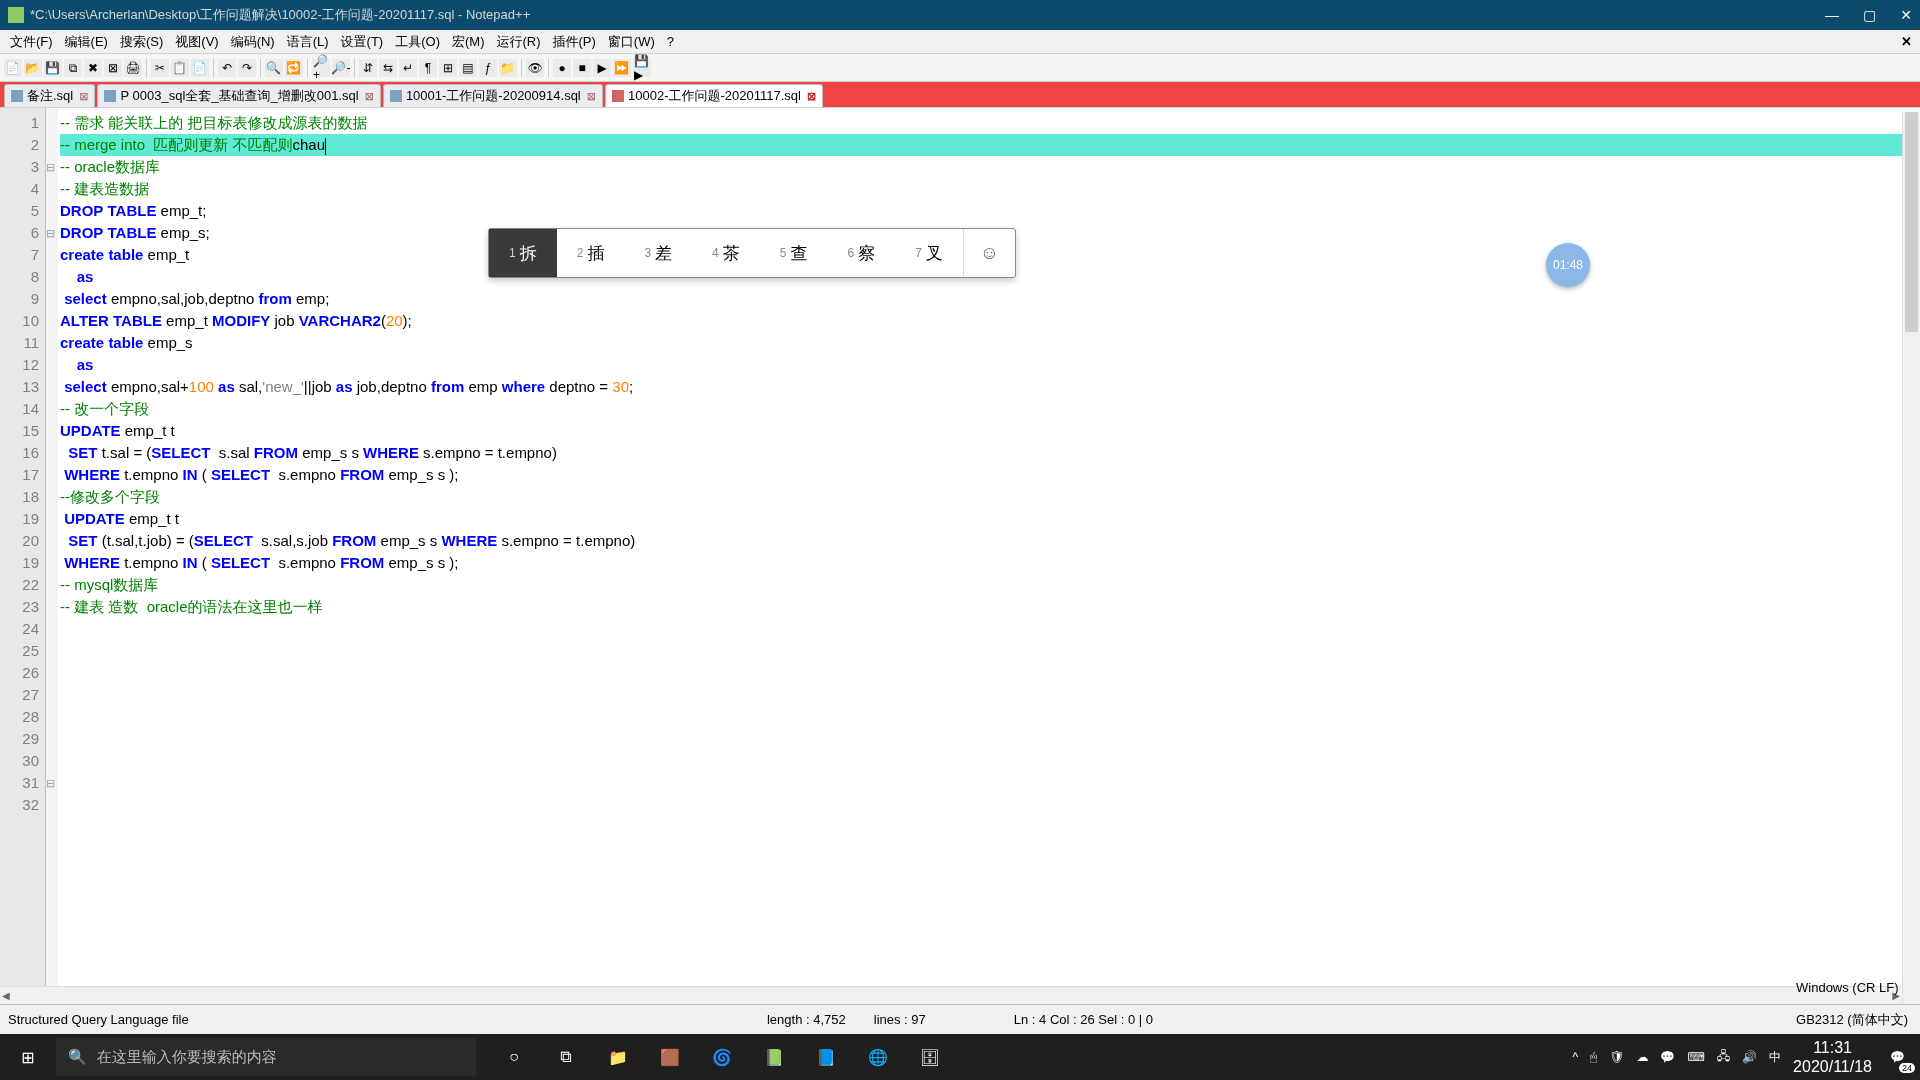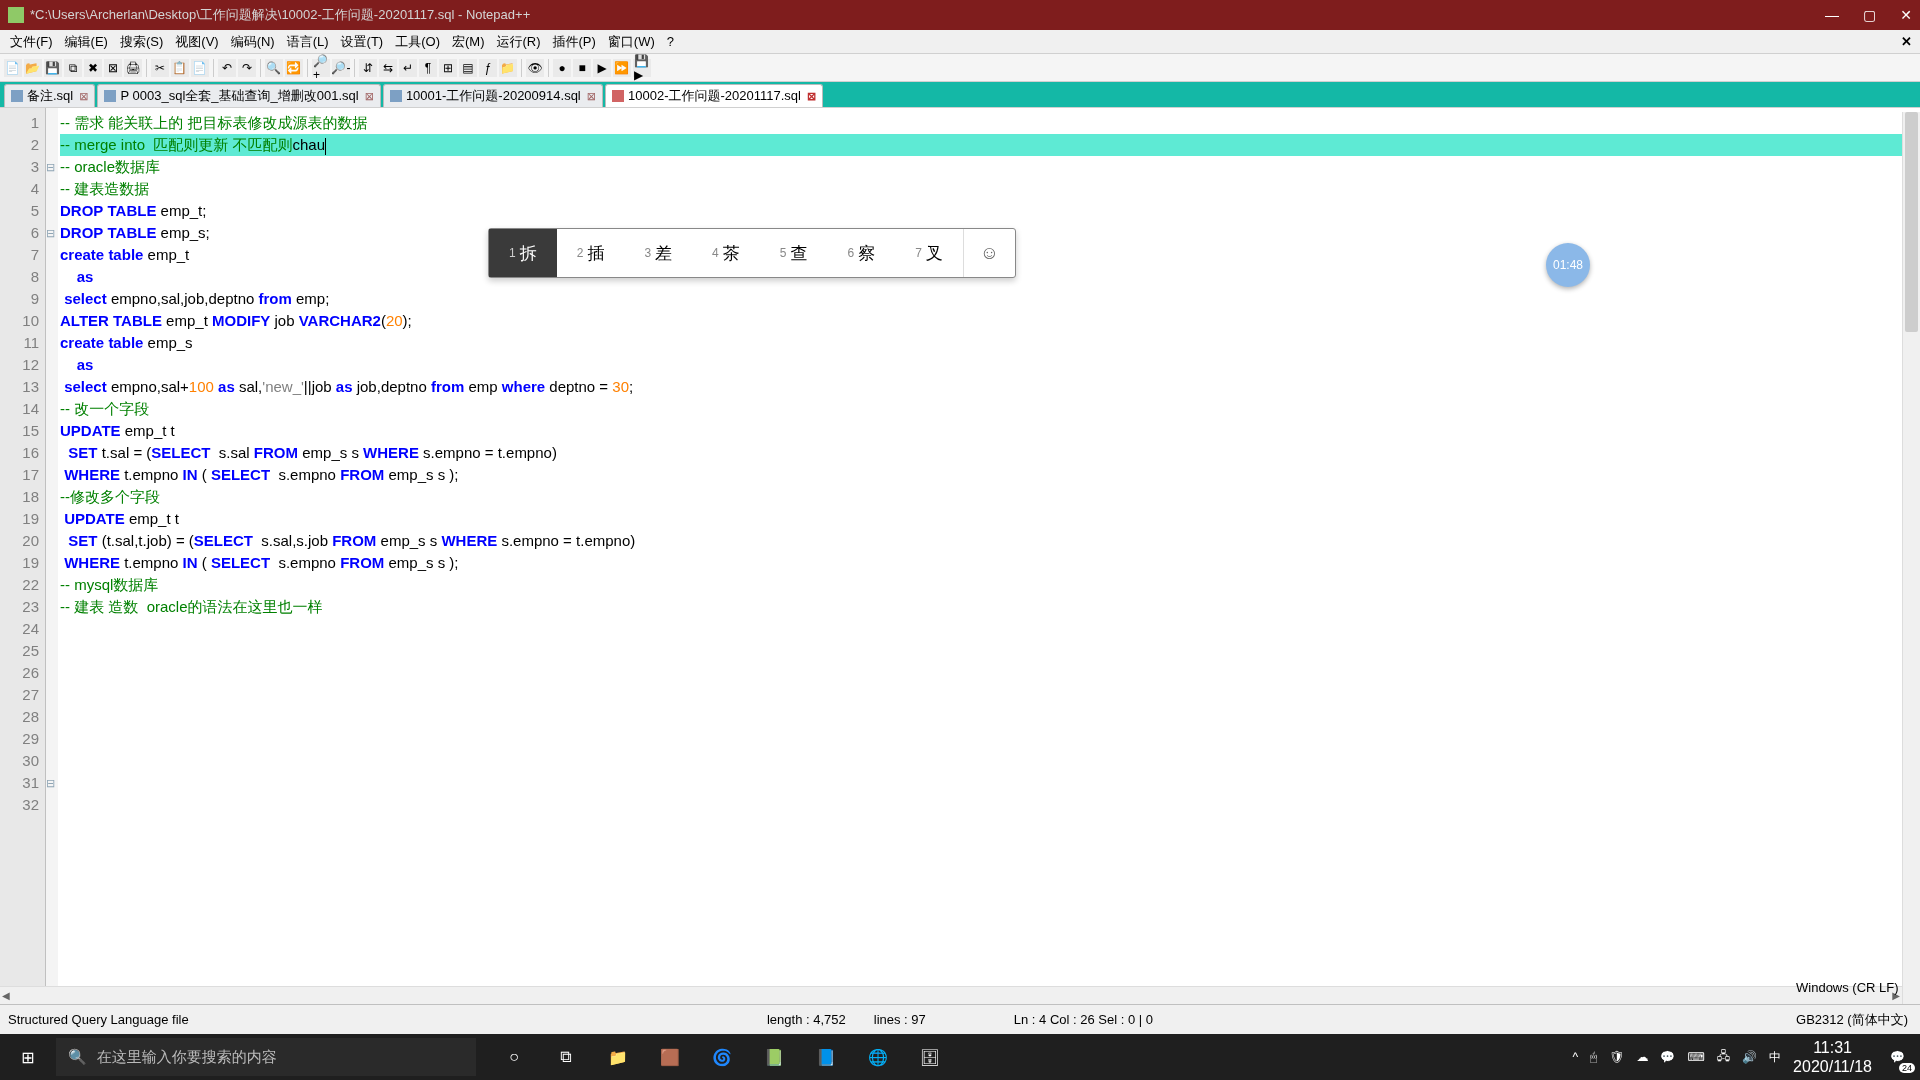--- a/index.html
+++ b/index.html
@@ -1,32 +1,32 @@
 <!DOCTYPE html>
 <html><head>
 <meta charset="utf-8">
 <style>
 * { margin:0; padding:0; box-sizing:border-box; font-family:"Microsoft YaHei",Arial,sans-serif; }
 body { background:#fff; overflow:hidden; width:1920px; height:1080px; position:relative; }
 
-.titlebar { height:30px; background:#7f1d1d; color:#d4d4d4; display:flex; align-items:center; padding:0 8px; font-size:13px; }
+.titlebar { height:30px; background:#0c4a6e; color:#d4d4d4; display:flex; align-items:center; padding:0 8px; font-size:13px; }
 .titlebar .icon { width:16px; height:16px; background:#8fc967; margin-right:6px; }
 .titlebar .title-text { flex:1; }
 .titlebar .win-btns { display:flex; gap:24px; color:#fff; font-size:14px; }
 .titlebar .win-btns span { cursor:pointer; }
 
 .menubar { height:24px; background:#f0f0f0; display:flex; align-items:center; padding:0 4px; font-size:13px; border-bottom:1px solid #d0d0d0; position:relative; }
 .menubar .item { padding:0 6px; cursor:pointer; }
 .menubar .x-close { position:absolute; right:8px; font-weight:bold; cursor:pointer; }
 
 .toolbar { height:28px; background:#f5f5f5; border-bottom:1px solid #d0d0d0; display:flex; align-items:center; padding:0 4px; gap:2px; }
 .toolbar .ticon { width:18px; height:18px; display:flex; align-items:center; justify-content:center; font-size:12px; cursor:pointer; border:1px solid transparent; background:#eaeaea; }
 .toolbar .sep { width:1px; height:18px; background:#ccc; margin:0 2px; }
 
-.tabstrip { height:26px; background:#14b8a6; border-bottom:1px solid #d0d0d0; display:flex; padding:2px 4px 0 4px; gap:0; }
+.tabstrip { height:26px; background:#ef4444; border-bottom:1px solid #d0d0d0; display:flex; padding:2px 4px 0 4px; gap:0; }
 .tab { display:flex; align-items:center; padding:0 6px; border:1px solid #bbb; border-bottom:none; background:#eaecef; margin-right:2px; font-size:13px; border-radius:3px 3px 0 0; cursor:pointer; }
 .tab.active { background:#fff; }
 .tab .ticon-s { width:12px; height:12px; background:#7da0c4; margin-right:4px; }
 .tab .ticon-a { width:12px; height:12px; background:#d16464; margin-right:4px; }
 .tab .close-x { margin-left:6px; color:#a06464; font-size:11px; }
 .tab.dirty .close-x { color:#c03030; font-weight:bold; }
 
 .editor-wrap { display:flex; height:calc(100% - 30px - 24px - 28px - 26px - 30px - 46px); position:relative; }
 .gutter { width:46px; background:#e8e8e8; border-right:1px solid #c0c0c0; text-align:right; padding:4px 6px 0 0; font-family:Consolas,monospace; font-size:15px; color:#808080; line-height:22px; }
 .fold-col { width:12px; background:#f4f4f4; position:relative; font-family:Consolas,monospace; font-size:11px; color:#8fa5b5; line-height:22px; padding-top:4px; }

